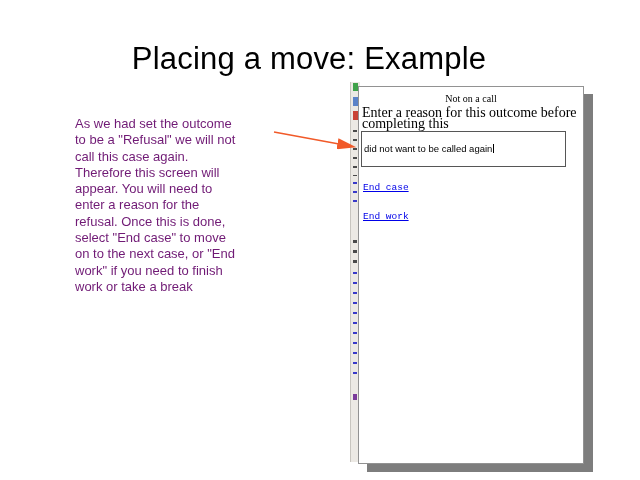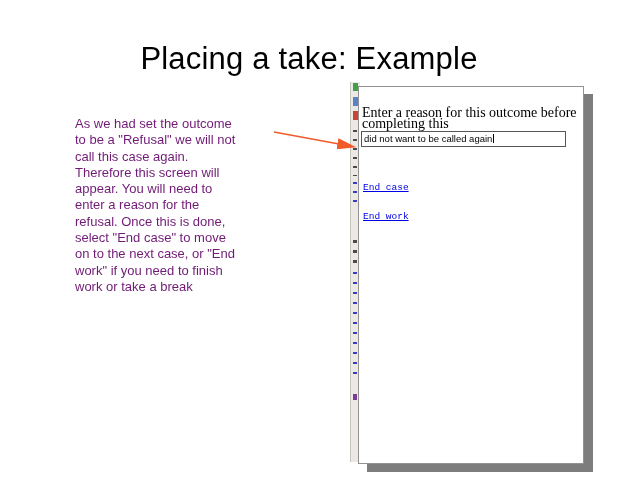--- a/index.html
+++ b/index.html
@@ -62,21 +62,21 @@
     position: absolute; top: 20px; left: 3px; width: 219px;
     font-family: "Liberation Serif", serif;
     font-size: 14px; line-height: 11px; color: #000000;
     white-space: pre-line;
   }
   .win-input {
     position: absolute; top: 44px; left: 2px; width: 199px; height: 12px;
     border: 1px solid #565656; background: #ffffff;
     font-family: "Liberation Sans", sans-serif;
     font-size: 9.5px; color: #000000;
-    padding: 1px 2px; white-space: nowrap; overflow: hidden;
+    padding: 11px 2px; white-space: nowrap; overflow: hidden;
   }
   .caret {
     display: inline-block; width: 1px; height: 9px;
     background: #000000; margin-left: 1px; vertical-align: -1px;
   }
   .win-link {
     position: absolute; left: 4px;
     font-family: Liberation Mono, monospace;
     font-size: 9.5px; color: #0000e8;
     text-decoration: underline; cursor: pointer;
@@ -85,21 +85,21 @@
   .link2 { top: 124px; }
 
   
   .arrow-svg { position: absolute; left: 268px; top: 126px; width: 100px; height: 30px; }
 </style>
 </head>
 <body>
 
 <div class="slide">
 
-  <h1 class="slide-title">Placing a take: Example</h1>
+  <h1 class="slide-title">Placing a move: Example</h1>
 
   <div class="body-text">As we had set the outcome
 to be a "Refusal" we will not
 call this case again.
 Therefore this screen will
 appear. You will need to
 enter a reason for the
 refusal. Once this is done,
 select "End case" to move
 on to the next case, or "End
@@ -111,20 +111,21 @@
     <div class="frag f-blue"></div>
     <div class="frag f-red"></div>
     <div class="frag f-text1"></div>
     <div class="frag f-link1"></div>
     <div class="frag f-text2"></div>
     <div class="frag f-link2"></div>
     <div class="frag f-purple"></div>
   </div>
 
   <div class="shot-window">
+    <div class="win-title">Not on a call</div>
     <div class="win-prompt">Enter a reason for this outcome before completing this
 case:</div>
     <div class="win-input"><span>did not want to be called again</span><span class="caret"></span></div>
     <a class="win-link link1">End case</a>
     <a class="win-link link2">End work</a>
   </div>
 
   <svg class="arrow-svg" viewBox="0 0 100 30" xmlns="http://www.w3.org/2000/svg">
     <defs>
       <marker id="ah" markerWidth="12" markerHeight="7" refX="1" refY="3.5" orient="auto">

